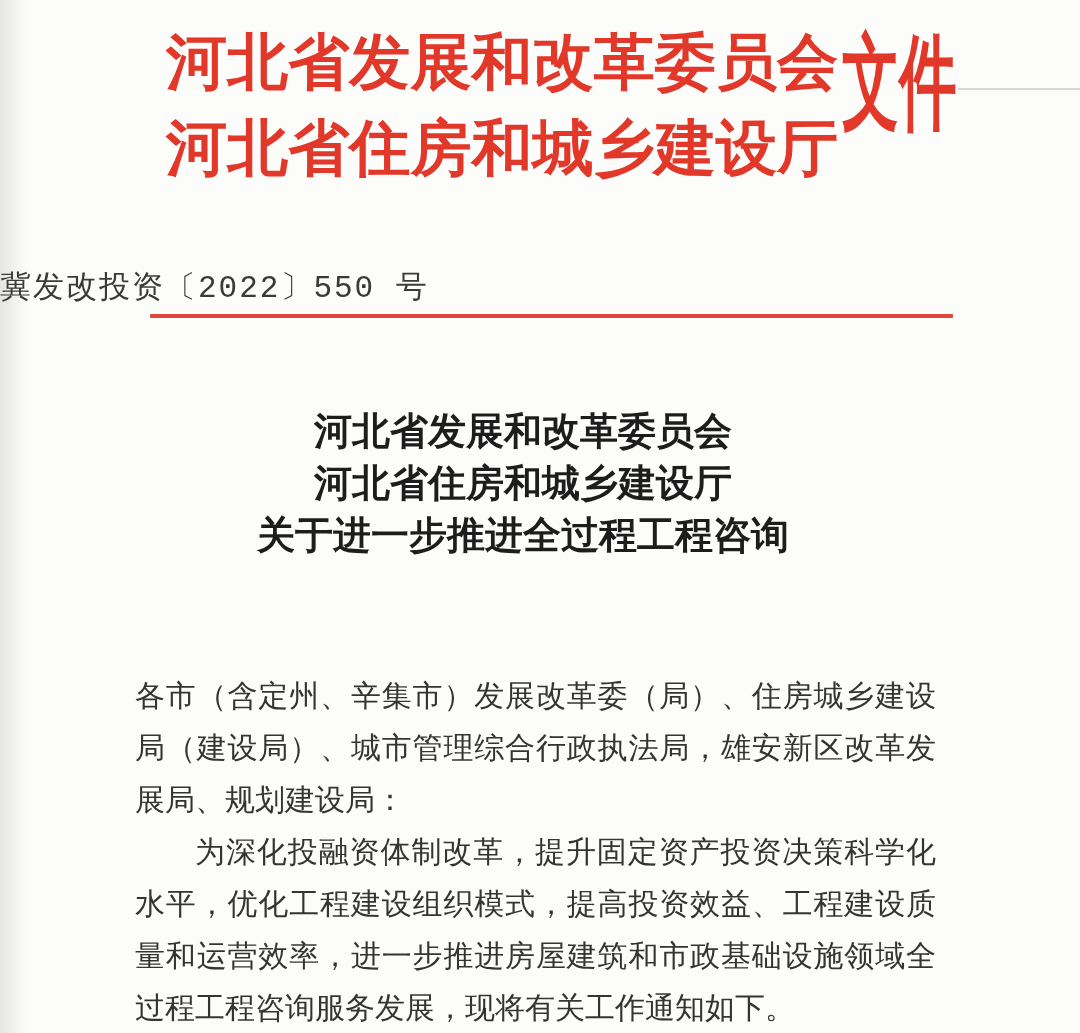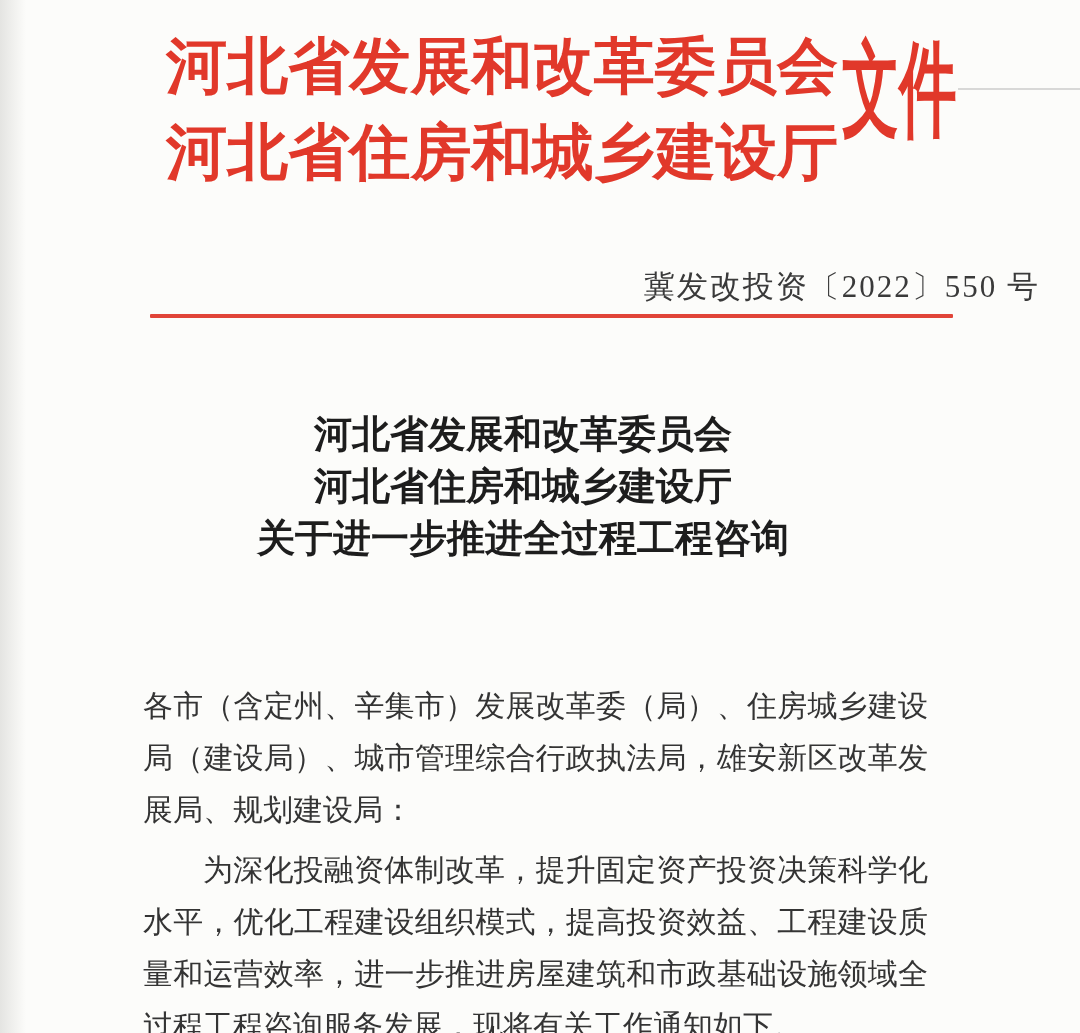--- a/index.html
+++ b/index.html
@@ -6,21 +6,21 @@
     margin: 0;
     padding: 0;
     background: #ffffff;
   }
   .page {
     position: relative;
     width: 1080px;
     height: 1033px;
     background: #fcfcfa;
     overflow: hidden;
-    font-family: Liberation Serif, serif;
+    font-family: Liberation Mono, monospace;
   }
   
   .page::before {
     content: "";
     position: absolute;
     left: 0; top: 0; bottom: 0;
     width: 26px;
     background: linear-gradient(to right, rgba(120,120,115,0.18), rgba(120,120,115,0.0));
     pointer-events: none;
   }
@@ -68,21 +68,21 @@
     transform: scaleX(0.55);
     transform-origin: left top;
   }
 
   
   .doc-number {
     position: absolute;
     top: 266px;
     left: 0;
     width: 1040px;
-    text-align: right;
+    text-align: left;
     color: #3a3a3a;
     font-size: 31px;
     letter-spacing: 2px;
     white-space: nowrap;
   }
 
   
   .red-rule {
     position: absolute;
     top: 314px;
@@ -111,21 +111,21 @@
   .doc-body {
     position: absolute;
     top: 672px;
     left: 135px;
     width: 801px;
     color: #343434;
     font-size: 30px;
     line-height: 52px;
     text-align: justify;
   }
-  .doc-body p { margin: 8px; }
+  .doc-body p { margin: 0; }
   .doc-body p.indent { text-indent: 2em; }
 </style>
 </head>
 <body>
 
 <div class="page">
 
   <div class="scan-artifact"></div>
 
   <div class="letterhead">

